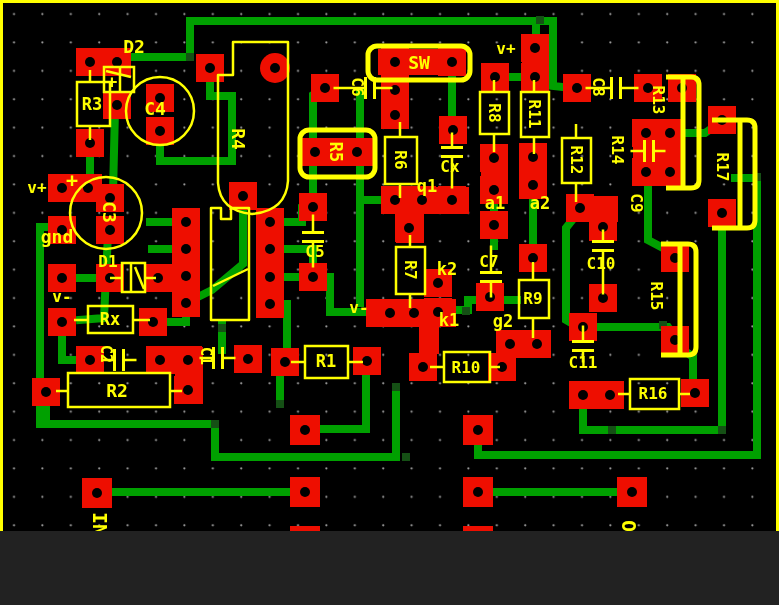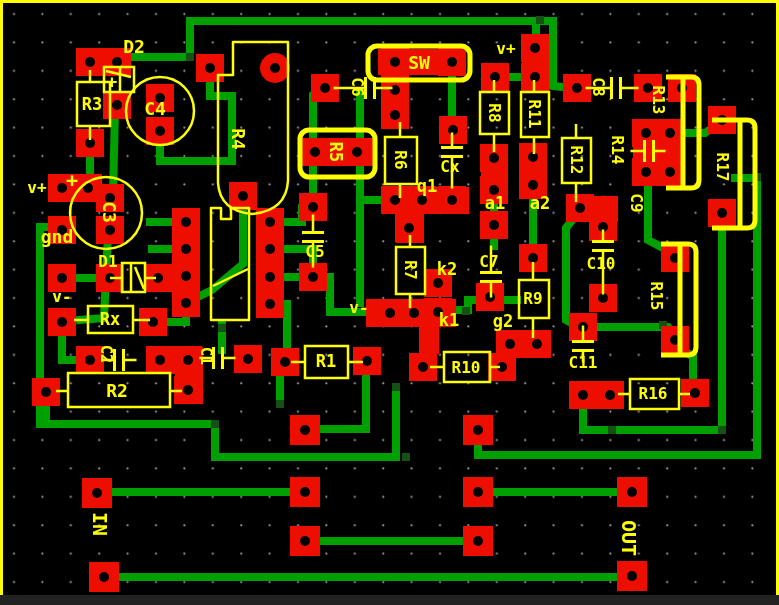--- a/index.html
+++ b/index.html
@@ -1,16 +1,16 @@
 <!DOCTYPE html>
 <html><head>
 <meta charset="utf-8">
 <style>
   html,body{margin:0;padding:0;background:#222;}
-  #stage{width:779px;height:595px;position:relative;background:#a16207;overflow:hidden;}
+  #stage{width:779px;height:531px;position:relative;background:#a16207;overflow:hidden;}
   svg{display:block;}
   text{font-family:"DejaVu Sans Mono",monospace;font-weight:bold;}
 </style>
 </head>
 <body>
 
 <div id="stage">
   <svg id="board" width="779" height="605" viewBox="0 0 779 605" xmlns="http://www.w3.org/2000/svg">
       <rect x="0" y="0" width="779" height="605" fill="#000000"></rect>
       <defs>

